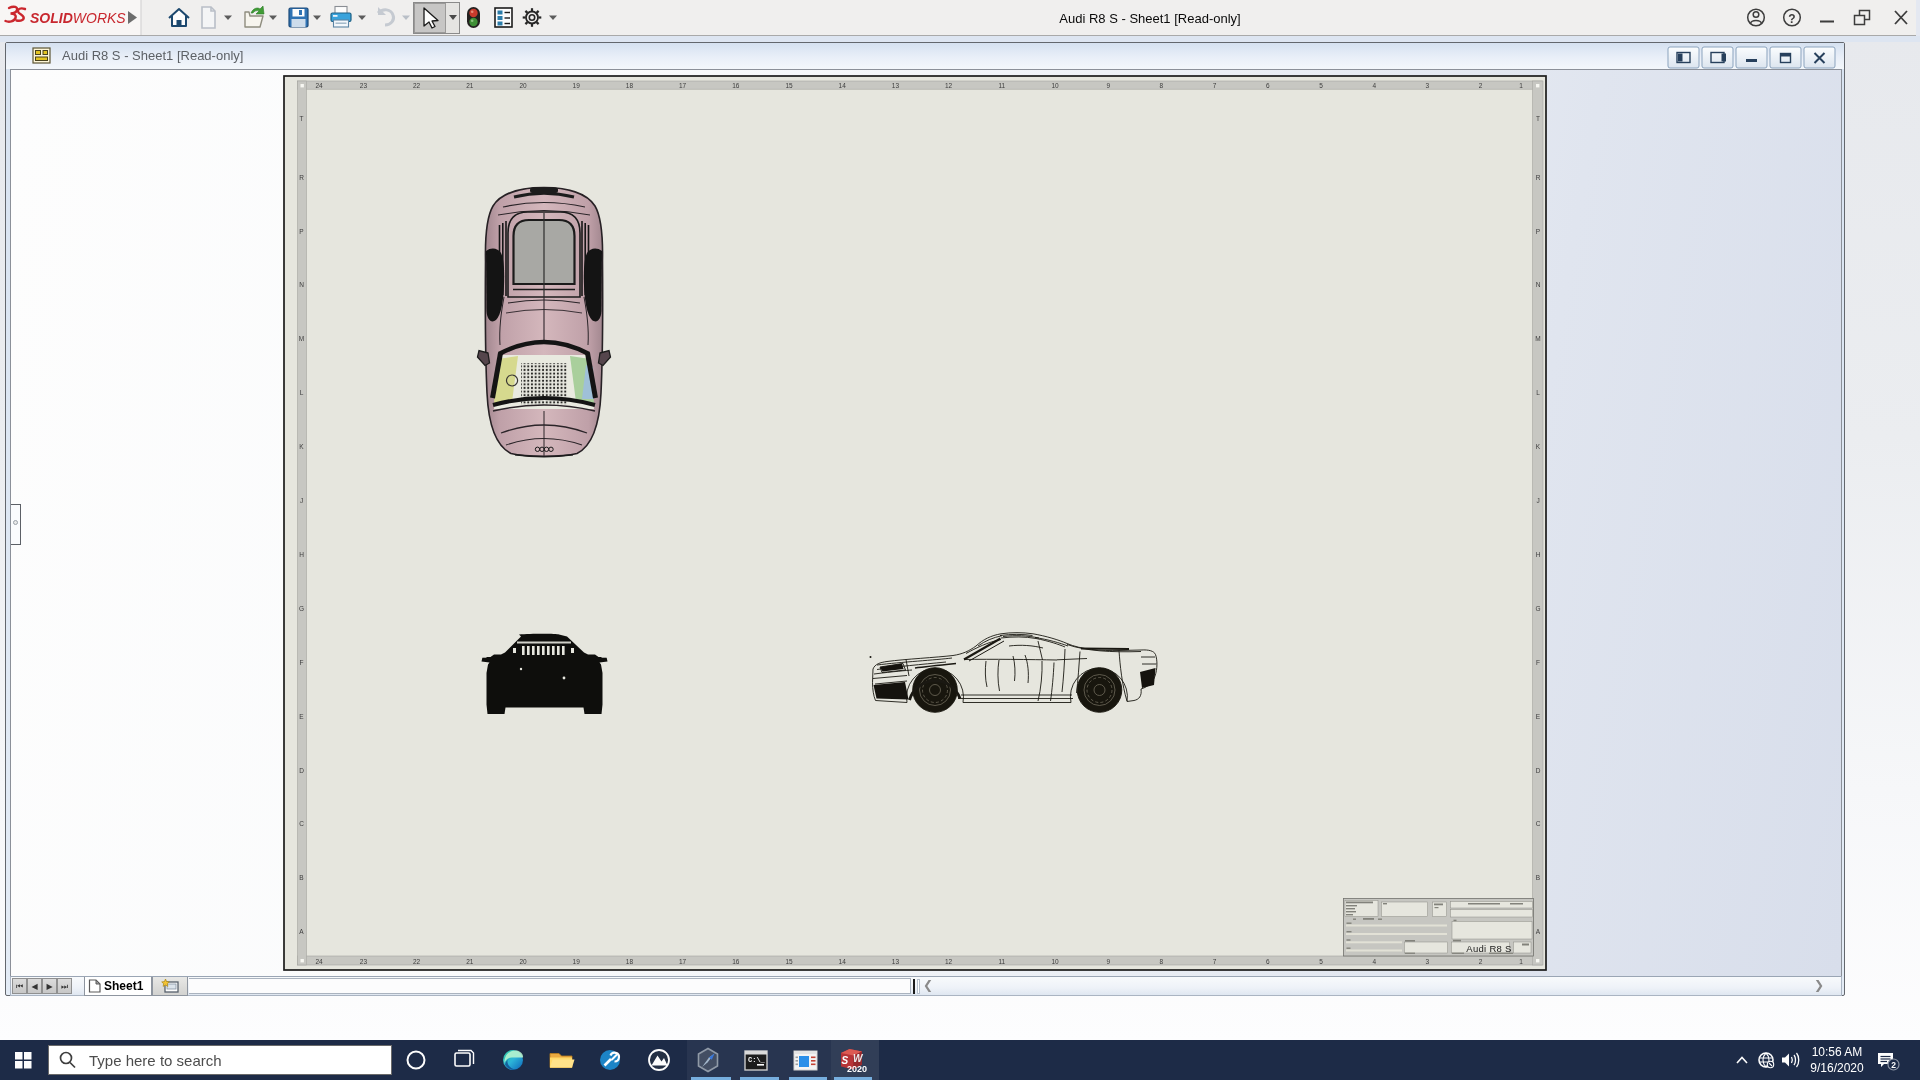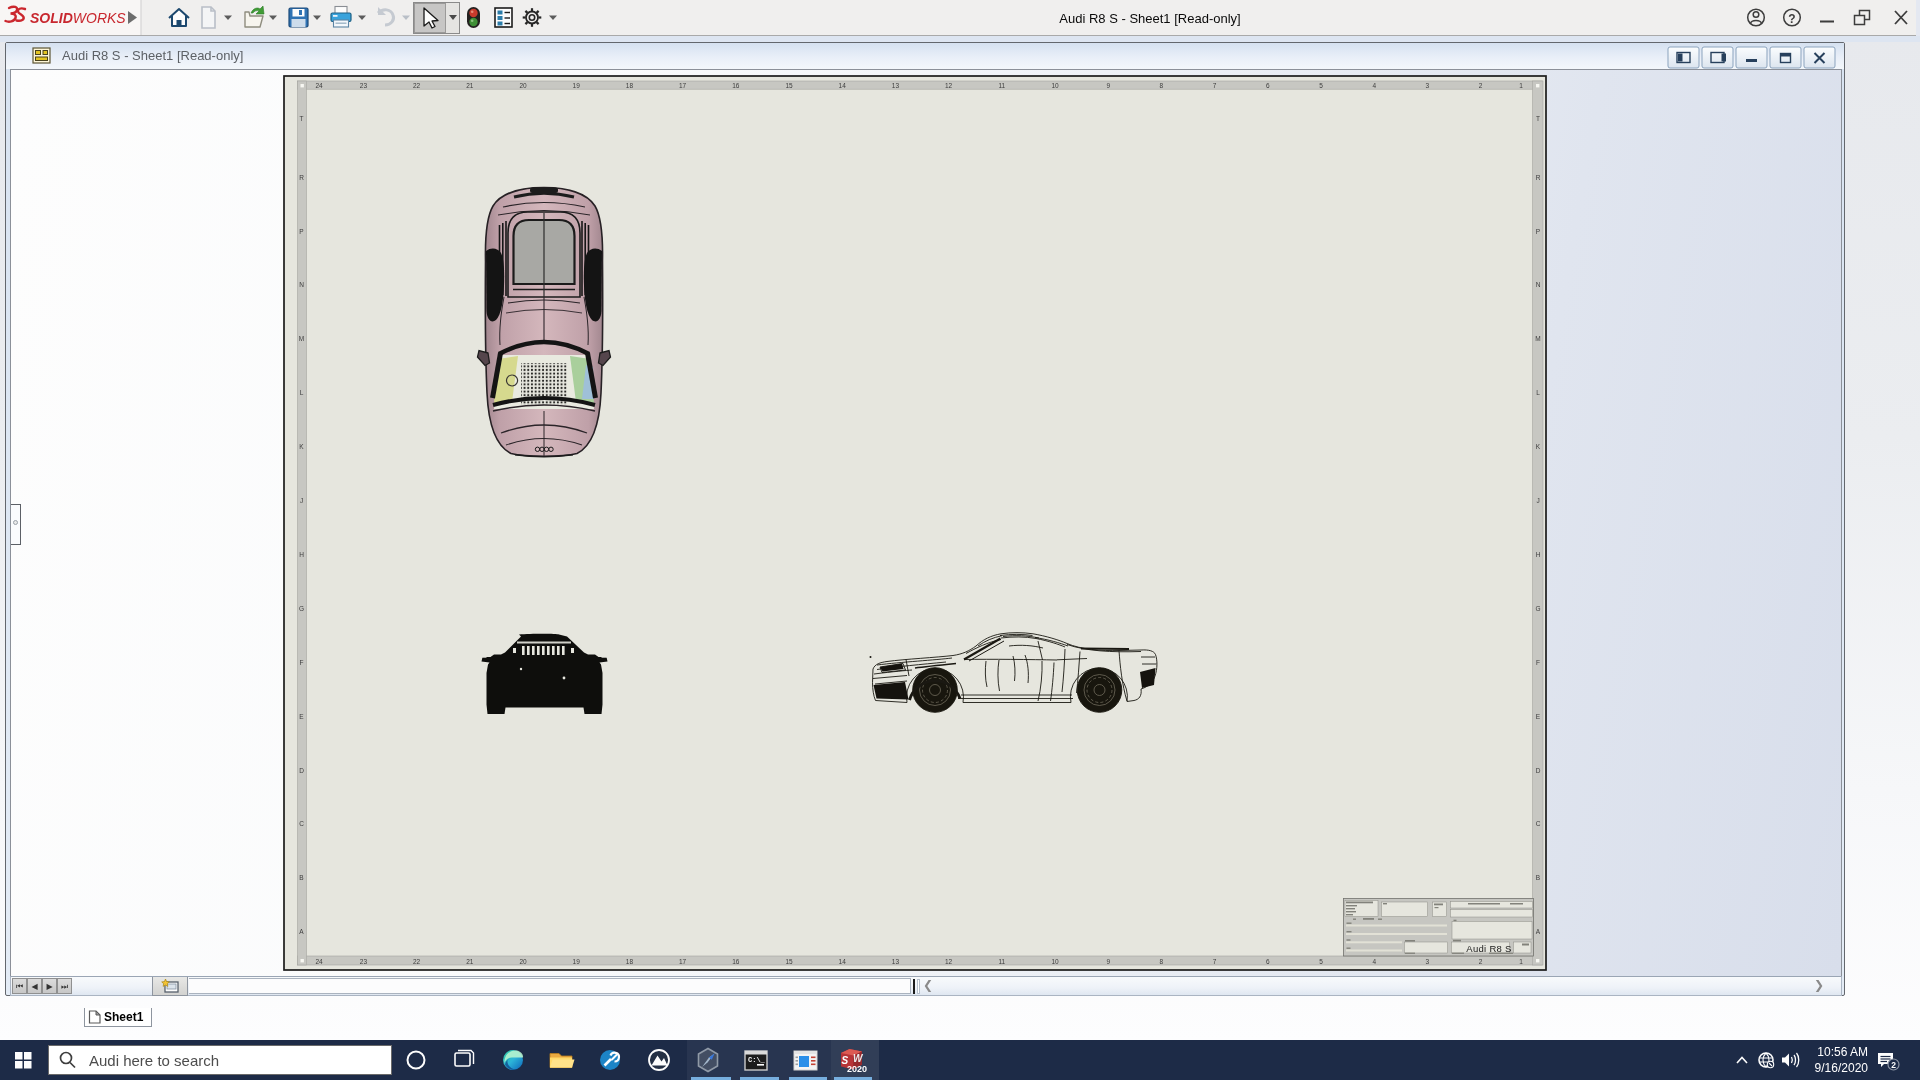--- a/index.html
+++ b/index.html
@@ -21,28 +21,28 @@
 #doctitle{position:absolute;left:0;top:0;width:100%;height:26px;
  background:linear-gradient(180deg,#d5e1f0 0%,#e9eff8 55%,#f3f7fb 100%);}
 #doctitle .txt{position:absolute;left:56px;top:5px;font-size:13px;color:#5d6166;}
 #viewport{position:absolute;left:4px;top:26px;width:1832px;height:907px;
  border:1px solid #8b9099;border-bottom:none;
  background:linear-gradient(100deg,#fdfdfd 0%,#fafbfc 30%,#eff2f7 55%,#e0e5ef 80%,#d8deeb 100%);}
 
 #tabbar{position:absolute;left:4px;top:933px;width:1832px;height:20px;
  background:linear-gradient(180deg,#f8fafc 0%,#eef2f8 60%,#dfe7f1 100%);border:1px solid #aab4c2;border-top:1px solid #9aa5b4;}
 .navbtn{position:absolute;top:1px;width:15px;height:16px;background:linear-gradient(180deg,#dcdcdc,#c7c7c7);border:1px solid #909090;color:#333;font-size:8px;text-align:center;line-height:15px;}
-#tab1{position:absolute;left:73px;top:0px;width:68px;height:19px;background:#fff;border:1px solid #8e959f;border-top:none;font-weight:bold;font-size:12px;color:#000;margin-top:31px;}
+#tab1{position:absolute;left:73px;top:0px;width:68px;height:19px;background:#fff;border:1px solid #8e959f;border-top:none;font-weight:bold;font-size:12px;color:#000;}
 #tab2{position:absolute;left:141px;top:0px;width:36px;height:19px;background:linear-gradient(180deg,#e8e8e6,#d2d2d0);border:1px solid #8e959f;border-top:none;}
 
 
 #taskbar{position:absolute;left:0;top:1040px;width:1920px;height:40px;background:#1d2b47;}
 #searchbox{position:absolute;left:48px;top:5px;width:344px;height:30px;background:#fff;border:1px solid #6a6a6a;}
 #searchbox span{position:absolute;left:40px;top:6px;font-size:15px;color:#4d4d4d;}
-#clock{position:absolute;left:1806px;top:4px;width:62px;text-align:right;color:#fff;font-size:12px;line-height:16px;}
+#clock{position:absolute;left:1806px;top:4px;width:62px;text-align:center;color:#fff;font-size:12px;line-height:16px;}
 </style>
 </head>
 <body>
 <div id="root">
   <div id="mdibg"></div>
   <div style="position:absolute;left:0;top:36px;width:1920px;height:6px;background:#dde5f1;"></div>
   <div id="topbar">
   <svg width="1920" height="35" viewBox="0 0 1920 35">
     <rect x="0" y="0" width="141" height="35" fill="#f8f6f5"></rect>
     <line x1="141" y1="0" x2="141" y2="35" stroke="#cfcfcf"></line>
@@ -525,21 +525,21 @@
       <div style="position:absolute;left:906px;top:2px;width:3px;height:15px;background:#fff;border:1px solid #b6c0cc;"></div>
       <span style="position:absolute;left:912px;top:1px;font-size:12px;color:#8a8a8a;">❮</span>
       <span style="position:absolute;left:1803px;top:1px;font-size:12px;color:#8a8a8a;">❯</span>
     </div>
     <div style="position:absolute;left:5px;top:461px;width:10px;height:41px;background:#fafbfd;border:1px solid #5c6066;border-left:none;">
       <div style="position:absolute;left:2px;top:15px;width:5px;height:5px;border:1.5px solid #9aa0a8;border-radius:50%;background:#e8e8e8;"></div>
     </div>
   </div>
   <div id="taskbar">
     <div id="searchbox">
-        <span>Audi here to search</span>
+        <span>Type here to search</span>
       </div>
     <div id="clock">10:56 AM<br>9/16/2020</div>
     <svg width="1920" height="40" viewBox="0 0 1920 40" style="position:absolute;left:0;top:0;">
 
       <g fill="#fdfdfd">
         <rect x="15" y="12" width="7.5" height="7.5"></rect>
           <rect x="24" y="12" width="7.5" height="7.5"></rect>
         <rect x="15" y="21" width="7.5" height="7.5"></rect>
           <rect x="24" y="21" width="7.5" height="7.5"></rect>
       </g>

